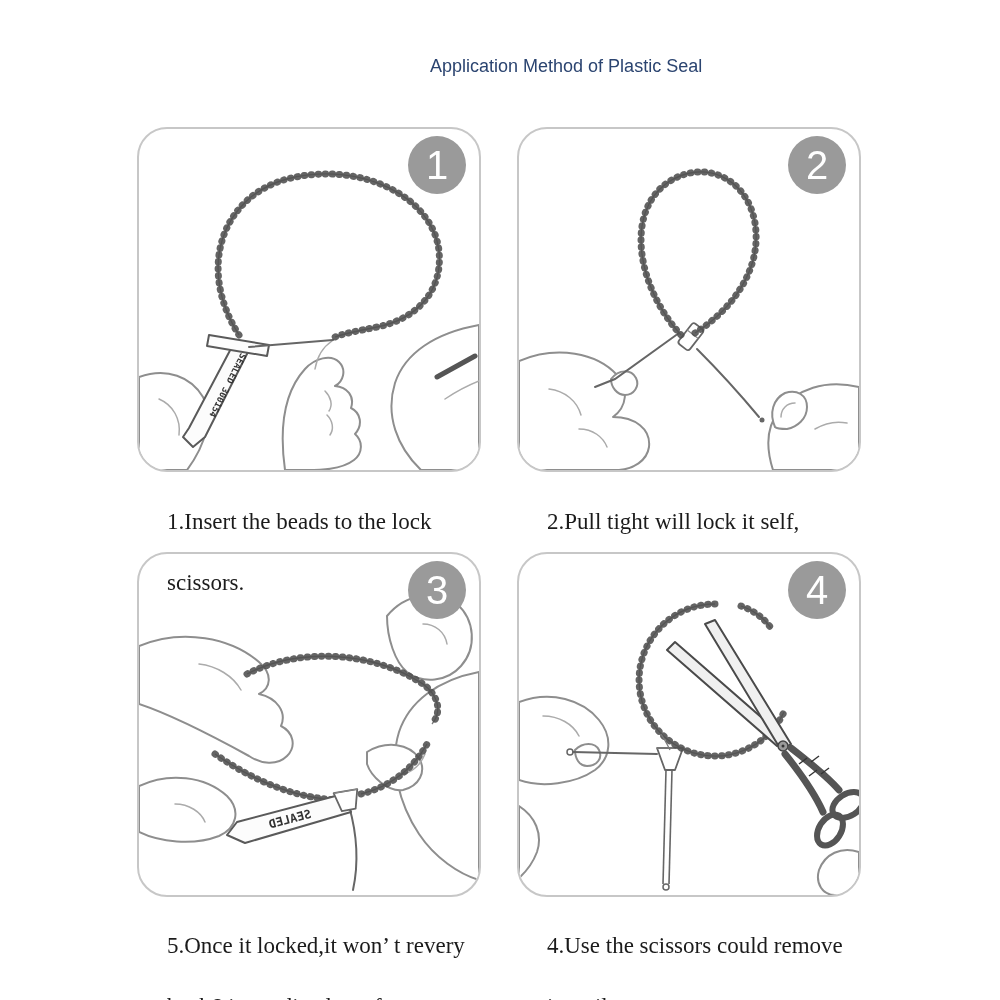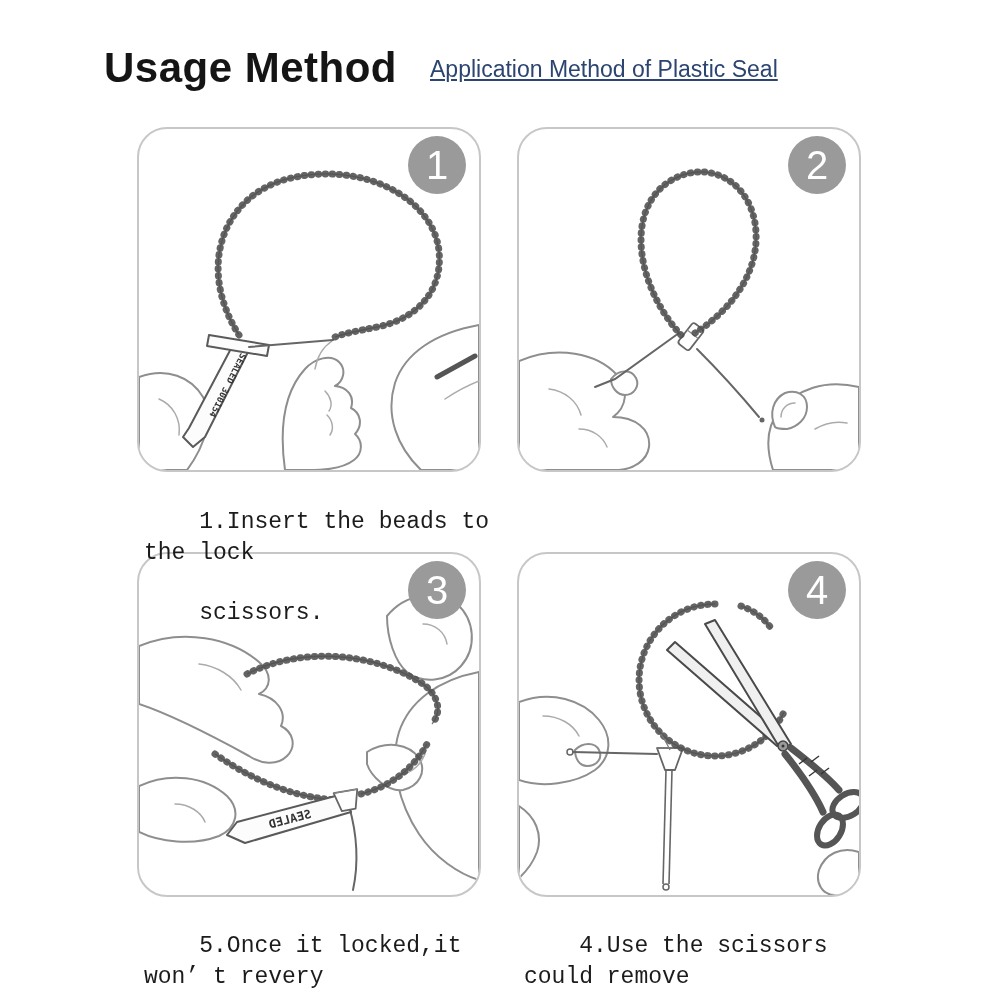--- a/index.html
+++ b/index.html
@@ -5,30 +5,30 @@
   :root{
     --title:#151515; --subtitle:#2b4470; --badge_bg:#9a9a9a; --badge_text:#ffffff;
     --panel_border:#c7c7c7; --caption:#1b1b1b; --sketch:#8e8e8e; --seal:#4f4f4f;
   }
   *{margin:0;padding:0;box-sizing:border-box;}
   html,body{background:#ffffff;}
   .page{position:relative;width:1000px;height:1000px;background:#fff;overflow:hidden;
         font-family:"Liberation Sans",sans-serif;}
   .title{position:absolute;left:104px;top:44px;font-size:42px;font-weight:700;
          letter-spacing:.5px;color:var(--title);}
-  .subtitle{position:absolute;left:430px;top:56px;font-size:23px;color:var(--subtitle);text-decoration:underline;}
+  .subtitle{position:absolute;left:430px;top:56px;font-size:18px;color:var(--subtitle);}
   .panel{position:absolute;width:344px;height:345px;border:2px solid var(--panel_border);
          border-radius:30px;background:#fff;overflow:hidden;}
   .panel svg{display:block;}
   #p1{left:137px;top:127px;} #p2{left:517px;top:127px;}
   #p3{left:137px;top:552px;} #p4{left:517px;top:552px;}
   .badge{position:absolute;top:7px;right:13px;width:58px;height:58px;border-radius:50%;
          background:var(--badge_bg);color:var(--badge_text);font-size:40px;font-weight:500;
          display:flex;align-items:center;justify-content:center;}
-  .caption{position:absolute;width:378px;font-family:Liberation Mono, monospace;
+  .caption{position:absolute;width:378px;font-family:Liberation Serif, serif;
            font-size:23px;line-height:1.32;color:var(--caption);white-space:pre-wrap;}
   #c1{left:144px;top:477px;} #c2{left:524px;top:477px;}
   #c3{left:144px;top:901px;} #c4{left:524px;top:901px;}
   
   .hand{fill:#ffffff;stroke:var(--sketch);stroke-width:2;stroke-linejoin:round;stroke-linecap:round;}
   .crease{fill:none;stroke:#ababab;stroke-width:1.5;stroke-linecap:round;}
   .beads{fill:none;stroke:var(--seal);stroke-width:7;stroke-linecap:round;
          stroke-dasharray:.5 6.5;opacity:.88;}
   .beadline{fill:none;stroke:#7a7a7a;stroke-width:1.3;}
   .thin{fill:none;stroke:#666;stroke-width:2;stroke-linecap:round;}
@@ -38,21 +38,20 @@
   .blade{fill:#f0f0f0;stroke:#4a4a4a;stroke-width:2;stroke-linejoin:round;}
   .handlebar{fill:none;stroke:#555;stroke-width:7;stroke-linecap:round;}
   .handleloop{fill:none;stroke:#555;stroke-width:6;}
   .hatch{stroke:#333;stroke-width:1.4;}
 </style>
 </head>
 <body>
 
 <div class="page">
 
-  <div class="title">Usage Method</div>
   <div class="subtitle">Application Method of Plastic Seal</div>
 
   <div class="panel" id="p1">
     <svg width="340" height="341" viewBox="0 0 340 341">
 
       <g>
         <path class="hand" d="M 0,248 C 28,238 52,248 64,268 C 74,286 68,314 48,341 L 0,341 Z"></path>
         <path class="crease" d="M 20,270 C 34,276 42,290 40,306"></path>
       </g>
       <g>
@@ -196,21 +195,21 @@
       </g>
     </svg>
     <div class="badge">4</div>
   </div>
 
   <div class="caption" id="c1">
     <span>1.Insert the beads to the lock</span><br>
     <span>scissors.</span>
   </div>
   <div class="caption" id="c2">
-    <br>
+    <span>2.Pull tight will lock it self,</span><br>
   </div>
   <div class="caption" id="c3">
     <span>5.Once it locked,it won’ t revery</span><br>
     <span>back&amp;immediately  safe.</span>
   </div>
   <div class="caption" id="c4">
     <span>4.Use the scissors could remove</span><br>
     <span>it easily.</span>
   </div>
 

